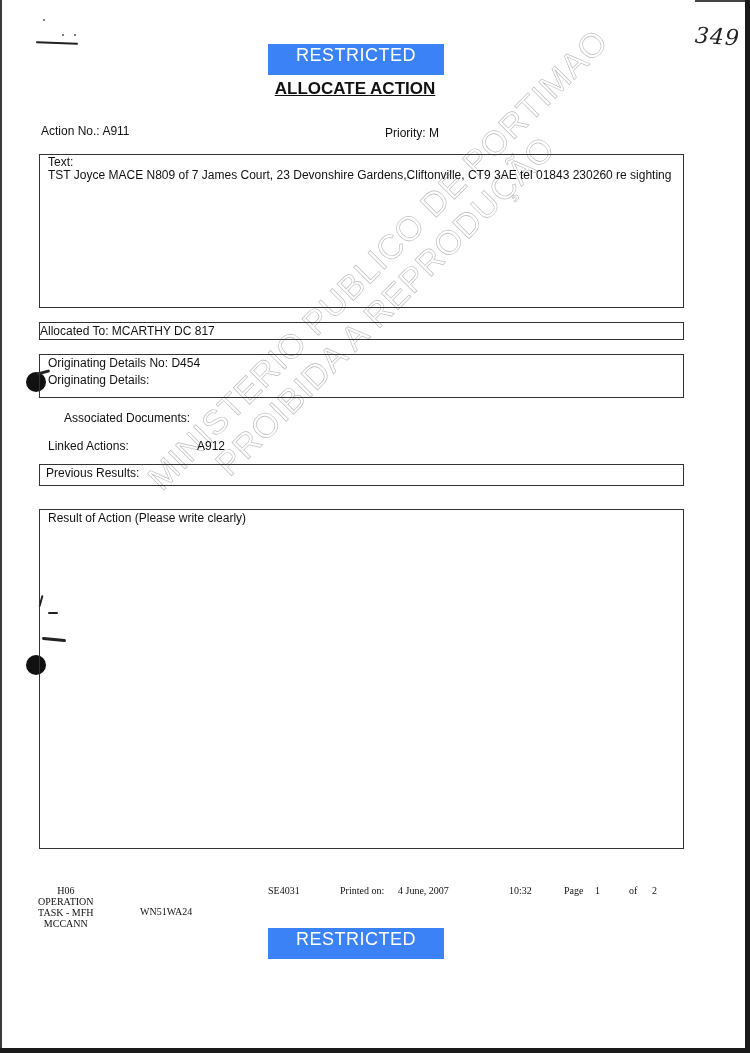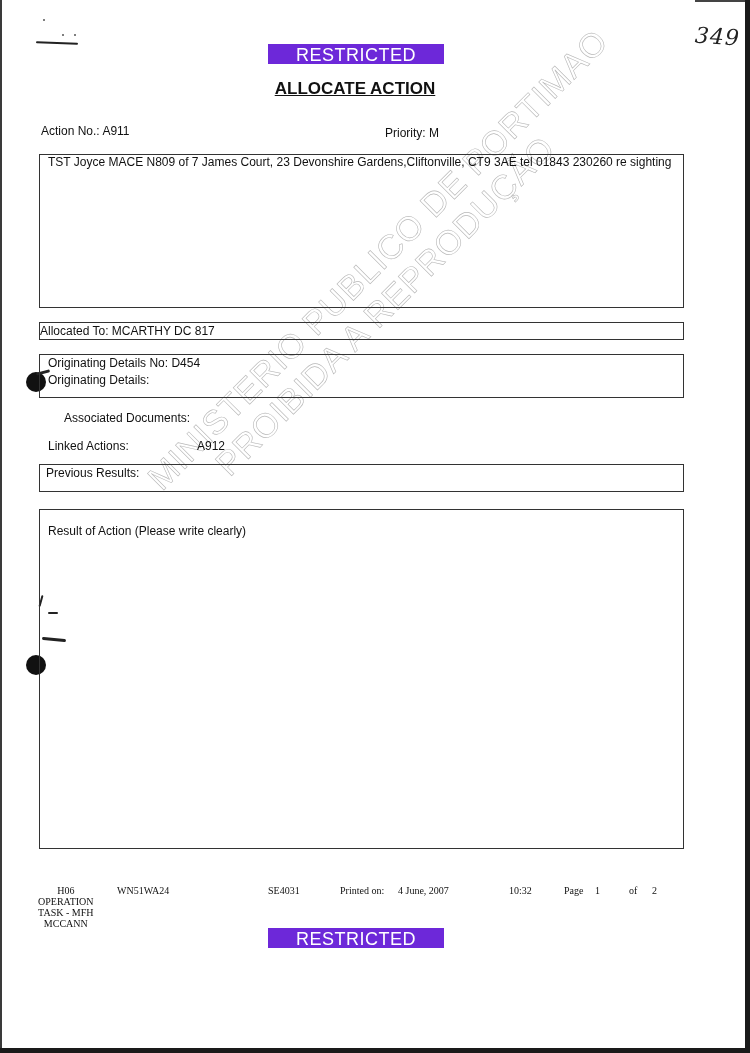--- a/index.html
+++ b/index.html
@@ -17,41 +17,41 @@
   .mark { position: absolute; background: #222; border-radius: 2px; }
   .dot { position: absolute; width: 2px; height: 2px; background: #555; border-radius: 50%; }
   .hole { position: absolute; width: 20px; height: 20px; background: #111; border-radius: 50%; }
 
   .page-number {
     position: absolute; left: 695px; top: 24px; font-family: "DejaVu Serif", serif;
     font-size: 22px; font-style: italic; color: #222; letter-spacing: 1px; transform: rotate(4deg);
   }
 
   .banner {
-    position: absolute; left: 268px; width: 176px; height: 20px;
-    background: #6d28d9; color: #fff; text-align: center;
+    position: absolute; left: 268px; width: 176px; height: 31px;
+    background: #3b82f6; color: #fff; text-align: center;
     font-size: 18px; line-height: 22px; letter-spacing: 0.5px;
   }
   .banner-top { top: 44px; }
   .banner-bottom { top: 928px; }
 
   .title {
     position: absolute; left: 0; width: 710px; top: 79px; text-align: center;
     font-size: 17px; font-weight: bold; text-decoration: underline;
   }
 
   .lbl { position: absolute; font-size: 12px; white-space: nowrap; }
 
   .box { position: absolute; left: 39px; width: 645px; border: 1px solid #333; box-sizing: border-box; }
   .box-text { top: 154px; height: 154px; padding: 1px 8px; font-size: 12px; line-height: 13px; }
   .box-text p { margin: 0; }
   .box-alloc { top: 322px; height: 18px; padding: 1px 0; font-size: 12px; line-height: 15px; }
   .box-orig { top: 354px; height: 44px; padding: 1px 8px; font-size: 12px; line-height: 15px; }
-  .box-prev { top: 464px; height: 28px; padding: 1px 6px; font-size: 12px; line-height: 15px; }
-  .box-result { top: 509px; height: 340px; padding: 14px 8px; font-size: 12px; line-height: 15px; }
+  .box-prev { top: 464px; height: 22px; padding: 1px 6px; font-size: 12px; line-height: 15px; }
+  .box-result { top: 509px; height: 340px; padding: 1px 8px; font-size: 12px; line-height: 15px; }
   .row { display: flex; }
   .row .k { min-width: 92px; }
 
   .footer { position: absolute; top: 885px; font-family: "Liberation Serif", serif; font-size: 10px; line-height: 11px; text-align: center; }
 
   .watermark {
     position: absolute; left: 140px; top: 470px; width: 560px;
     transform: rotate(-45deg); transform-origin: left top;
     color: transparent; -webkit-text-stroke: 0.6px #b8b8b8;
     font-size: 34px; letter-spacing: 1px; line-height: 38px; white-space: nowrap;
@@ -92,20 +92,21 @@
 <div class="lbl" style="left:41px;top:124px;">
   <span>Action No.:</span>
   <span>A911</span>
 </div>
 <div class="lbl" style="left:385px;top:126px;">
   <span>Priority:</span>
   <span>M</span>
 </div>
 
 <div class="box box-text">
+  <p>Text:</p>
   <p>TST Joyce MACE N809 of 7 James Court, 23 Devonshire Gardens,Cliftonville, CT9 3AE tel 01843 230260 re sighting</p>
 </div>
 
 <div class="box box-alloc">
   <span>Allocated To:</span>
   <span>MCARTHY DC 817</span>
 </div>
 
 <div class="box box-orig">
   <div>
@@ -129,21 +130,21 @@
 <div class="box box-result">
   <span>Result of Action (Please write clearly)</span>
 </div>
 
 <div class="footer" style="left:38px;">
   <div>H06</div>
   <div>OPERATION</div>
   <div>TASK - MFH</div>
   <div>MCCANN</div>
 </div>
-<div class="footer" style="left:117px;">WN51WA24</div>
+<div class="footer" style="left:140px;margin-top:21px;">WN51WA24</div>
 <div class="footer" style="left:268px;">SE4031</div>
 <div class="footer" style="left:340px;">Printed on:</div>
 <div class="footer" style="left:398px;">4 June, 2007</div>
 <div class="footer" style="left:509px;">10:32</div>
 <div class="footer" style="left:564px;">Page</div>
 <div class="footer" style="left:595px;">1</div>
 <div class="footer" style="left:629px;">of</div>
 <div class="footer" style="left:652px;">2</div>
 
 <div class="banner banner-bottom">RESTRICTED</div>

